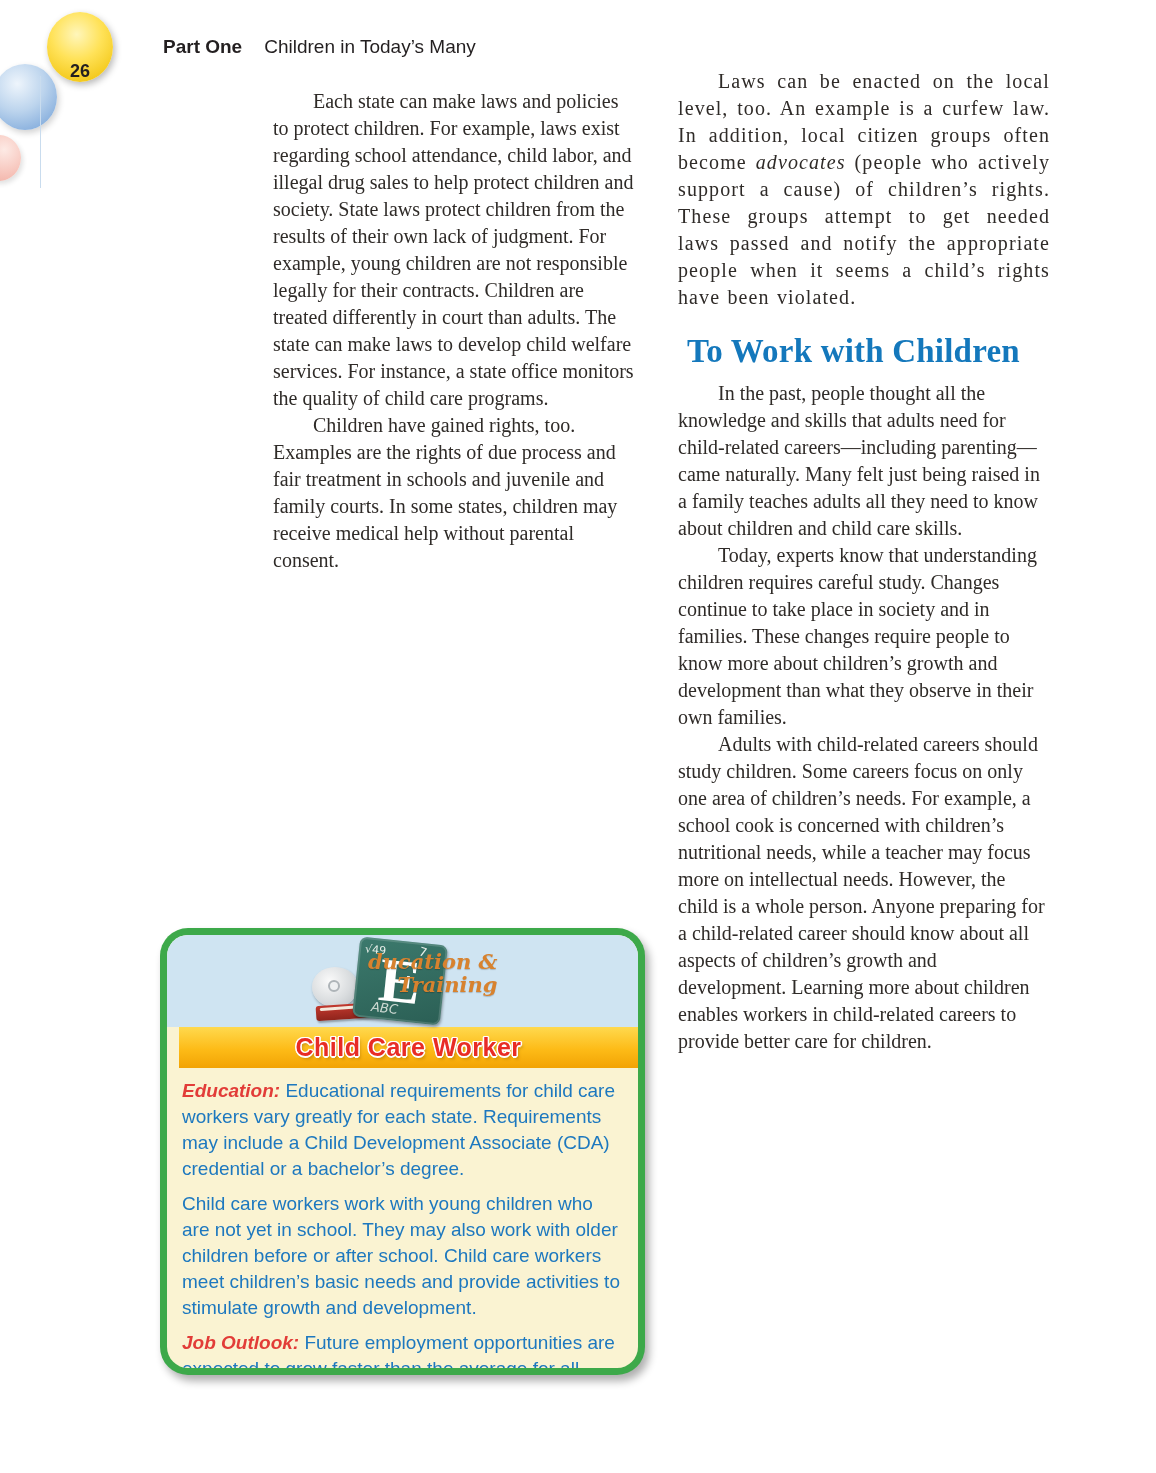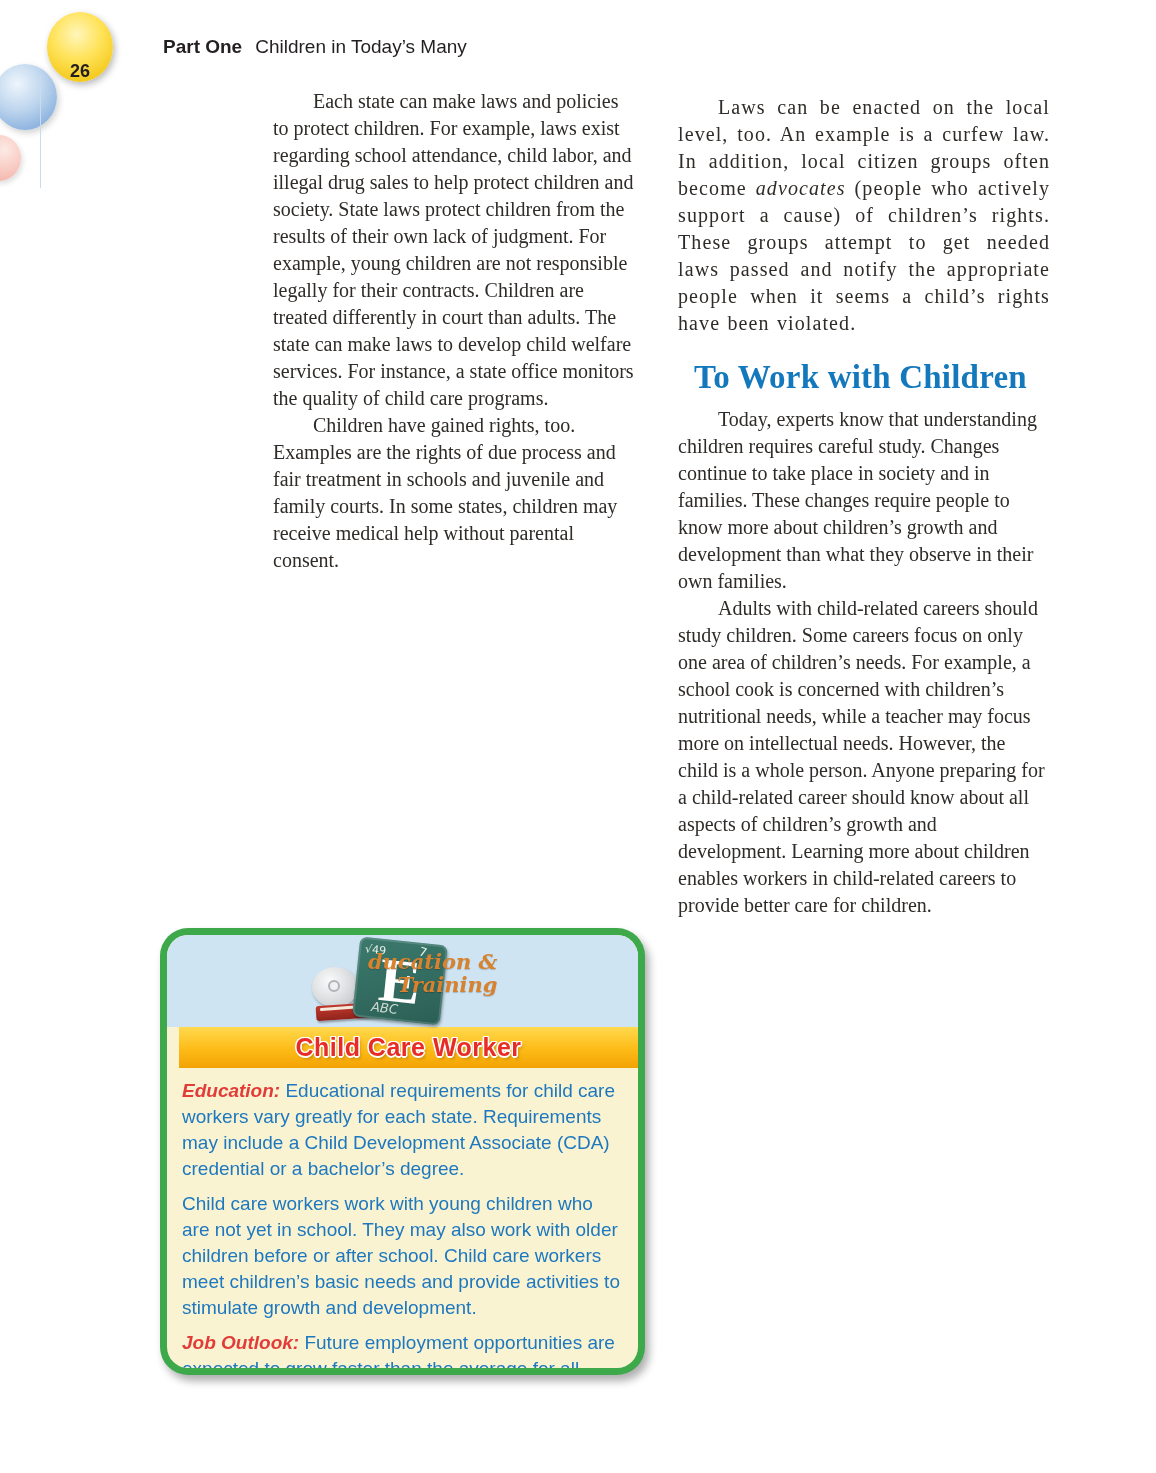--- a/index.html
+++ b/index.html
@@ -27,32 +27,32 @@
     background:radial-gradient(circle at 62% 32%,#fdeae5,#f7c6bd 55%,#efa89c);
     box-shadow:2px 3px 5px rgba(0,0,0,.12);
   }
   .thin-line{
     position:absolute;left:40px;top:76px;width:1px;height:112px;background:#c9dcee;
   }
   
   .running-head{
     position:absolute;left:163px;top:36px;
     font-family:"Liberation Sans",sans-serif;font-size:19px;color:#231f20;
-    display:flex;gap:13px;align-items:baseline;
+    display:flex;gap:22px;align-items:baseline;
   }
   .running-head .part{font-weight:bold;}
   
   .col{position:absolute;font-size:20px;line-height:27px;}
   .col p{margin:0;}
   .col p.indent{text-indent:40px;}
   .col-left{left:273px;top:88px;width:365px;}
-  .col-right{left:678px;top:94px;width:372px;}
+  .col-right{left:678px;top:68px;width:372px;}
   .spaced{text-align:justify;letter-spacing:.055em;word-spacing:.06em;}
   .section-heading{
-    margin:21px 0 10px 16px;
+    margin:21px 0 10px 9px;
     font-size:33px;line-height:38px;font-weight:bold;color:#1478bc;
     letter-spacing:.2px;
   }
   
   .career-box{
     position:absolute;left:160px;top:928px;width:485px;height:447px;
     background:#3da94a;border-radius:28px;
     box-shadow:4px 6px 9px rgba(0,0,0,.32);
     padding:7px;box-sizing:border-box;
   }
@@ -139,20 +139,21 @@
 </div>
 
 <div class="col col-left">
   <p class="indent">Each state can make laws and policies to protect children. For example, laws exist regarding school attendance, child labor, and illegal drug sales to help protect children and society. State laws protect children from the results of their own lack of judgment. For example, young children are not responsible legally for their contracts. Children are treated differently in court than adults. The state can make laws to develop child welfare services. For instance, a state office monitors the quality of child care programs.</p>
   <p class="indent">Children have gained rights, too. Examples are the rights of due process and fair treatment in schools and juvenile and family courts. In some states, children may receive medical help without parental consent.</p>
 </div>
 
 <div class="col col-right">
   <p class="indent spaced"><span>Laws can be enacted on the local level, too. An example is a curfew law. In addition, local citizen groups often become </span><em>advocates</em><span> (people who actively support a cause) of children’s rights. These groups attempt to get needed laws passed and notify the appropriate people when it seems a child’s rights have been violated.</span></p>
   <h2 class="section-heading">To Work with Children</h2>
+  <p class="indent">In the past, people thought all the knowledge and skills that adults need for child-related careers—including parenting—came naturally. Many felt just being raised in a family teaches adults all they need to know about children and child care skills.</p>
   <p class="indent">Today, experts know that understanding children requires careful study. Changes continue to take place in society and in families. These changes require people to know more about children’s growth and development than what they observe in their own families.</p>
   <p class="indent">Adults with child-related careers should study children. Some careers focus on only one area of children’s needs. For example, a school cook is concerned with children’s nutritional needs, while a teacher may focus more on intellectual needs. However, the child is a whole person. Anyone preparing for a child-related career should know about all aspects of children’s growth and development. Learning more about children enables workers in child-related careers to provide better care for children.</p>
 </div>
 
 <div class="career-box">
   <div class="career-box-inner">
     <div class="career-box-head">
       <div class="et-logo">
         <div class="et-cd"></div>
         <div class="et-book"></div>

